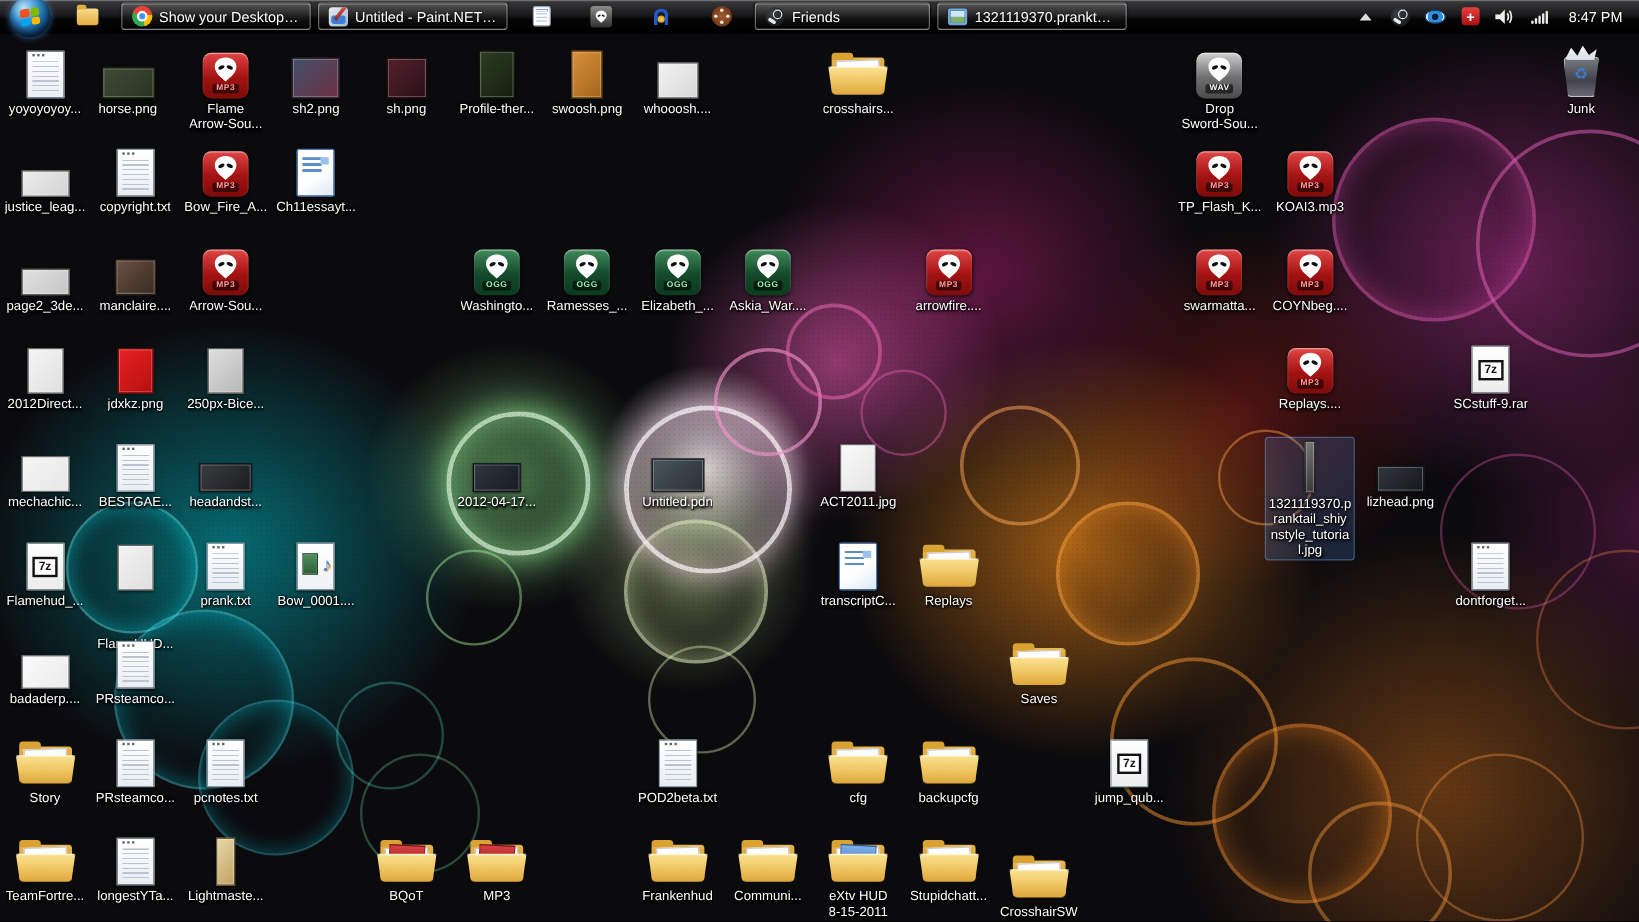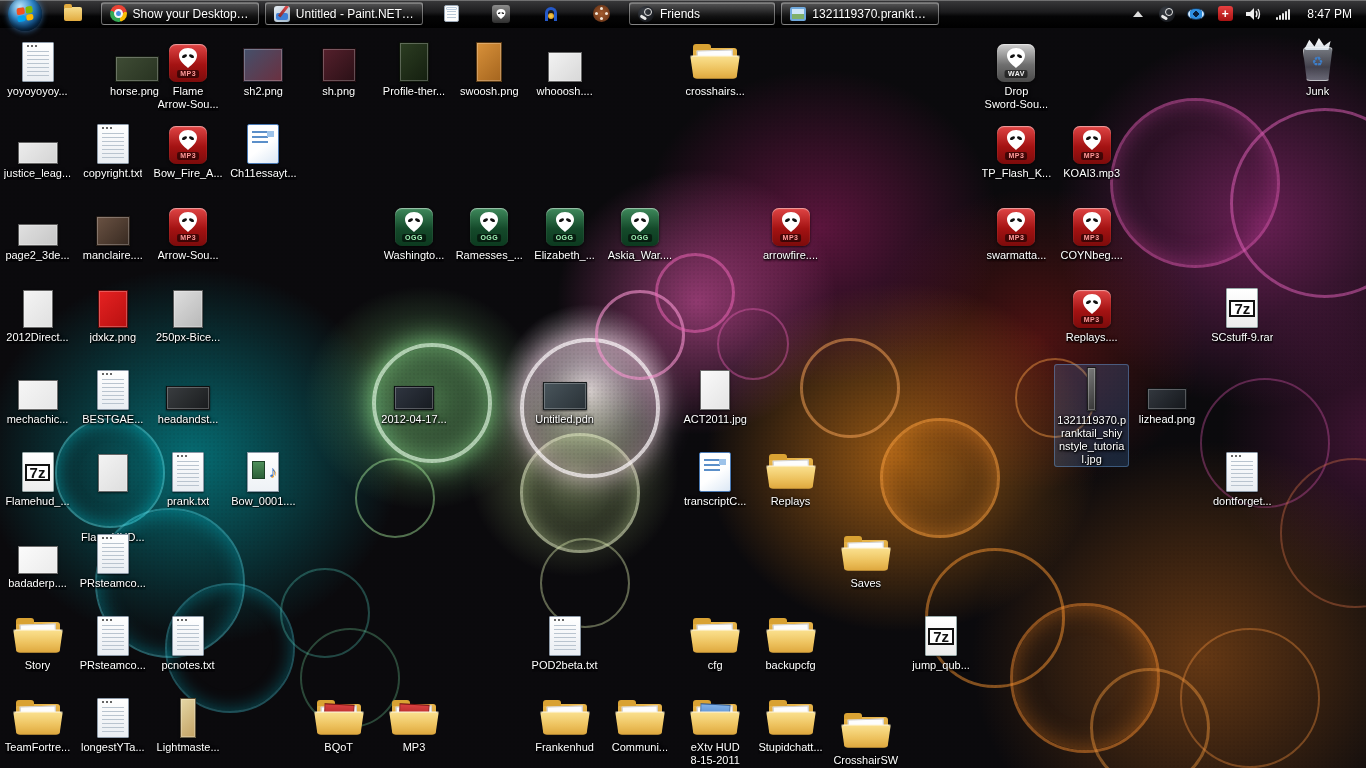--- a/index.html
+++ b/index.html
@@ -139,21 +139,21 @@
   .ic-page .lines { position:absolute; left:4px; right:4px; top:8px; bottom:4px;
     background:repeating-linear-gradient(#b9c4cf 0 1px, transparent 1px 4px); }
   .ic-doc { width:32px; height:40px; background:linear-gradient(145deg,#ffffff 55%,#dce8f5); position:relative;
     border:1px solid #4a7ab5; border-radius:2px; box-shadow:0 1px 2px rgba(0,0,0,.6); }
   .ic-doc .dlines { position:absolute; left:4px; right:10px; top:6px; height:14px;
     background:repeating-linear-gradient(#5b8fc9 0 2px, transparent 2px 5px); }
   .ic-doc .dimg { position:absolute; right:4px; top:6px; width:7px; height:6px; background:#9dc3ea; }
   .ic-7z { width:32px; height:40px; background:linear-gradient(#ffffff,#ececec); position:relative;
     border:1px solid #9aa; border-radius:1px; display:flex; align-items:center; justify-content:center;
     box-shadow:0 1px 2px rgba(0,0,0,.6); }
-  .ic-7z .zbox { border:2px solid #111; color:#111; font-weight:bold; font-size:15px;
+  .ic-7z .zbox { border:2px solid #111; color:#111; font-weight:bold; font-size:10px;
     padding:1px 3px; line-height:11px; background:#fff; }
   .ic-media { width:32px; height:40px; background:linear-gradient(#ffffff,#eef2f6); position:relative;
     border:1px solid #8d9aa8; box-shadow:0 1px 2px rgba(0,0,0,.6); }
   .ic-media .film { position:absolute; left:4px; top:8px; width:13px; height:18px;
     background:linear-gradient(#4e8f5a,#2c5f38); border:1px solid #1d4226; }
   .ic-media .note { position:absolute; right:2px; top:10px; color:#3b78d0; font-size:16px;
     text-shadow:1px 1px 0 #f0a230; }
 
   .ic-folder { position:relative; width:46px; height:38px; }
   .ic-folder .back { position:absolute; left:1px; top:4px; width:44px; height:30px;
@@ -294,21 +294,21 @@
     <div id="icon-layer">
         <div class="desk-icon" style="left: 0px; top: 8px;">
           <div class="ic-visual">
             <div class="ic-page">
               <span class="dots3"></span>
               <span class="lines"></span>
             </div>
           </div>
           <div class="ic-label">yoyoyoyoy...</div>
         </div>
-        <div class="desk-icon" style="left: 84px; top: 8px; align-items: flex-end;">
+        <div class="desk-icon" style="left: 69px; top: 8px;">
           <div class="ic-visual">
             <div class="ic-img" style="width:44px;height:26px;background:linear-gradient(135deg,#3f4c35,#283321)"></div>
           </div>
           <div class="ic-label">horse.png</div>
         </div>
         <div class="desk-icon" style="left: 150.6px; top: 8px;">
           <div class="ic-visual">
             <div class="ic-badge b-mp3">
               <svg width="24" height="24" viewBox="0 0 24 24">
                 <path d="M12 2c5.2 0 9 3.3 9 7.5 0 5.2-4.6 8.7-9 12.5-4.4-3.8-9-7.3-9-12.5C3 5.3 6.8 2 12 2z" fill="#fff"></path>

